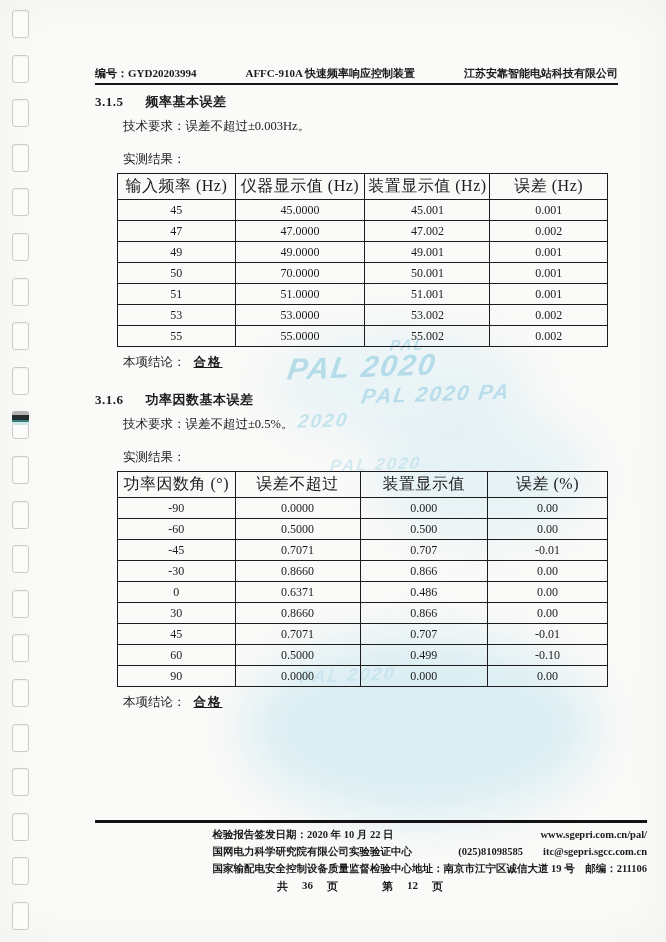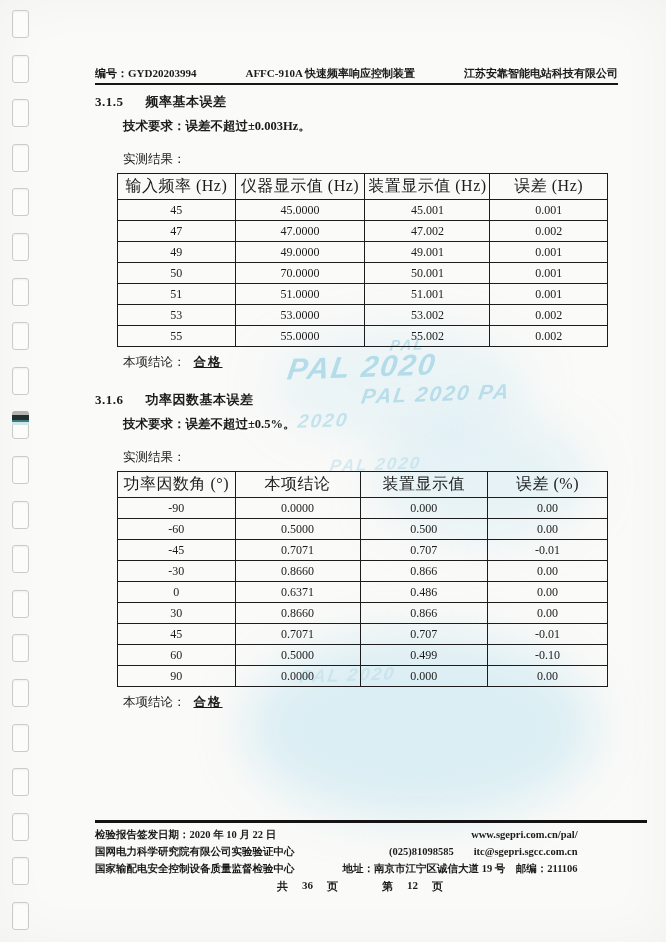--- a/index.html
+++ b/index.html
@@ -34,40 +34,40 @@
 
   .content{position:absolute;left:95px;top:66px;width:523px;z-index:1;}
   .header{
     display:flex;justify-content:space-between;align-items:flex-end;
     font-weight:bold;font-size:11px;line-height:14px;
     border-bottom:2.5px solid #161616;padding-bottom:3px;
   }
   .sec-title{font-size:13px;margin-top:8px;font-weight:bold;letter-spacing:0.5px;}
   .sec-title .num{margin-right:22px;font-weight:bold;}
   .line{font-size:12.5px;margin-left:28px;}
-  .req{margin-top:7px;font-weight:bold;}
+  .req{margin-top:7px;}
   .res{margin-top:16px;}
   .concl{margin-top:7px;}
   .concl b{margin-left:8px;letter-spacing:2px;text-decoration:underline;}
   .sec2 .sec-title{margin-top:20px;}
   table{
     border-collapse:collapse;table-layout:fixed;
     margin-left:22px;margin-top:5px;width:491px;
     border:1.5px solid #101010;font-size:12px;background:transparent;
   }
   th,td{border:1px solid #1c1c1c;text-align:center;padding:0;overflow:hidden;}
   th{height:25px;font-weight:normal;font-size:16px;letter-spacing:0.5px;}
   td{height:20px;}
 
   .footer{
     position:absolute;left:95px;top:820px;width:552px;z-index:1;
     border-top:3px solid #131313;padding-top:3px;
     font-size:10.5px;font-weight:bold;
   }
-  .footer-cols{display:flex;justify-content:flex-start;gap:48px;}
+  .footer-cols{display:flex;justify-content:flex-end;}
   .fcol{line-height:17px;}
   .fcol.right{text-align:right;}
   .phone{margin-right:20px;}
   .pageline{display:flex;margin-top:2px;font-size:11px;}
   .pageline .lbl-total{margin-left:182px;}
   .pageline .num{margin:0 14px;}
   .pageline .lbl-cur{margin-left:44px;}
 </style>
 </head>
 <body>
@@ -201,21 +201,21 @@
       <table>
           <colgroup>
             <col style="width: 24%;">
             <col style="width: 25.5%;">
             <col style="width: 26%;">
             <col style="width: 24.5%;">
           </colgroup>
           <thead>
             <tr>
               <th>功率因数角 (°)</th>
-              <th>本项结论</th>
+              <th>误差不超过</th>
               <th>装置显示值</th>
               <th>误差 (%)</th>
             </tr>
           </thead>
           <tbody>
             <tr>
               <td>-90</td>
               <td>0.0000</td>
               <td>0.000</td>
               <td>0.00</td>

